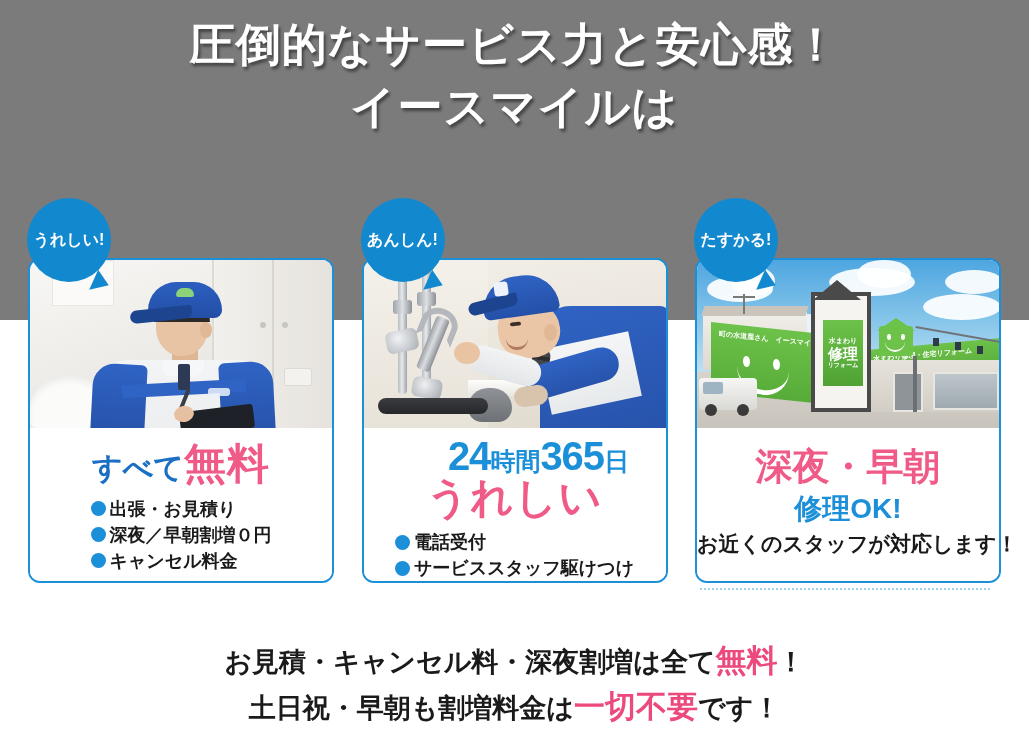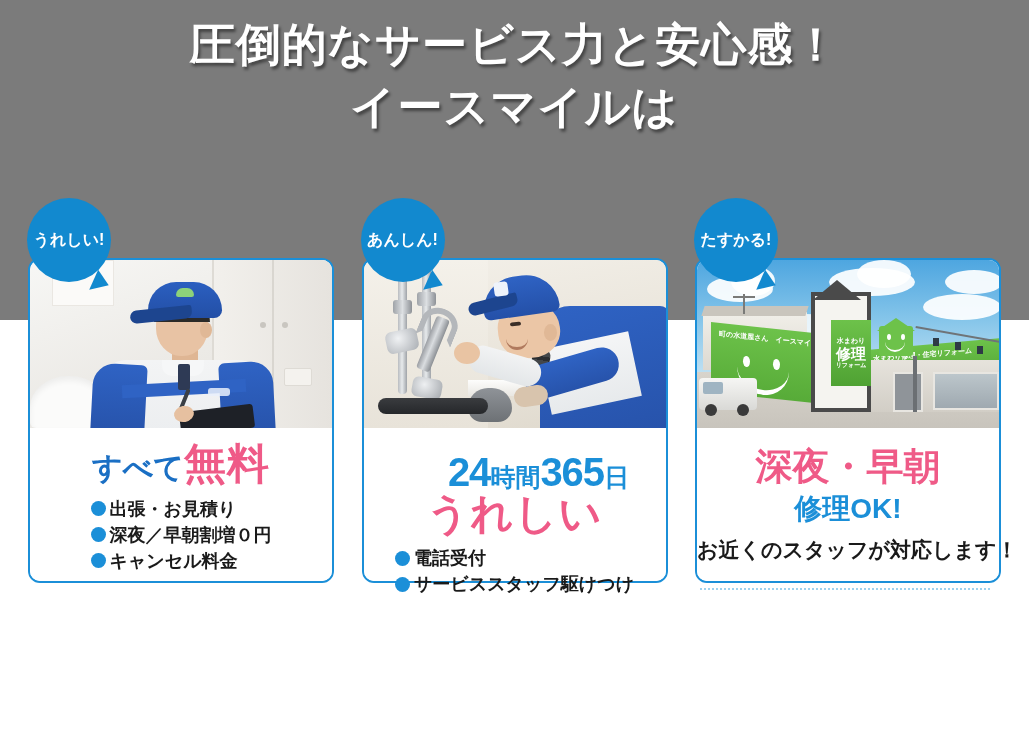--- a/index.html
+++ b/index.html
@@ -139,31 +139,31 @@
   .t-teal  { color: #1a6fc4; }
   .t-blue  { color: #1b8fd8; }
   .t-pink  { color: #ef5a87; }
 
   
   .title1 { font-size: 34px; margin-top: 6px; }
   .title1 .small { font-size: 30px; }
   .title1 .big   { font-size: 42px; letter-spacing: 1px; }
 
   
-  .title2a { font-size: 36px; margin-top: 16px; padding-left: 48px; }
+  .title2a { font-size: 36px; margin-top: 0; padding-left: 48px; }
   .title2a .num { font-size: 40px; letter-spacing: -1px; }
   .title2a .unit { font-size: 25px; }
   .title2b { font-size: 42px; margin-top: -2px; letter-spacing: 1px; }
 
   
   .title3a { font-size: 37px; margin-top: 12px; letter-spacing: 0px; }
   .title3b { font-size: 28px; margin-top: 8px; }
   .title3c {
     font-size: 21px;
-    margin-top: 12px;
+    margin-top: 6px;
     color: #1a1a1a;
     font-weight: bold;
     white-space: nowrap;
   }
 
   
   .bullets {
     list-style: none;
     margin: 10px 0 0 0;
     padding: 0;
@@ -294,21 +294,21 @@
   .p3-smileEyeR { position:absolute; left:76px; top:99px; width:7px; height:11px; background:#fff; border-radius:50%; transform:skewY(6deg); }
   .p3-smileMouth{ position:absolute; left:40px; top:108px; width:52px; height:22px; border-bottom:5px solid #fff; border-radius:0 0 30px 30px; transform:skewY(6deg); }
   .p3-greenRight{ position:absolute; left:164px; top:84px; width:146px; height:34px; background:linear-gradient(180deg,#6dc24a,#55a837); transform:skewY(-5deg); }
   .p3-greenRTxt { position:absolute; left:176px; top:90px; font-size:7px; color:#fff; font-weight:bold; transform:skewY(-5deg); white-space:nowrap; }
   .p3-shopface { position:absolute; left:168px; top:100px; width:142px; height:52px; background:linear-gradient(180deg,#e6e3dc,#d2cec6); }
   .p3-window { position:absolute; left:236px; top:112px; width:62px; height:34px; background:linear-gradient(180deg,#bcc6cb,#9fa9b0); border:2px solid #e8e6e1; }
   .p3-door   { position:absolute; left:196px; top:112px; width:26px; height:36px; background:#8f9499; border:2px solid #e8e6e1; }
   .p3-tower  { position:absolute; left:114px; top:20px; width:52px; height:126px; }
   .p3-towerFrame { position:absolute; left:0; top:12px; width:52px; height:112px; border:4px solid #4a4a4a; background:#f5f4f0; }
   .p3-towerTop   { position:absolute; left:2px; top:0px; width:0; height:0; border-left:24px solid transparent; border-right:24px solid transparent; border-bottom:20px solid #4a4a4a; }
-  .p3-towerSign  { position:absolute; left:20px; top:40px; width:40px; height:66px; background:linear-gradient(180deg,#6dc24a,#4fa233); display:flex; flex-direction:column; align-items:center; justify-content:center; }
+  .p3-towerSign  { position:absolute; left:12px; top:40px; width:40px; height:66px; background:linear-gradient(180deg,#6dc24a,#4fa233); display:flex; flex-direction:column; align-items:center; justify-content:center; }
   .p3-ts1 { font-size:7px; color:#fff; font-weight:bold; }
   .p3-ts2 { font-size:15px; color:#fff; font-weight:bold; line-height:1; }
   .p3-ts3 { font-size:6px; color:#fff; font-weight:bold; }
   .p3-house { position:absolute; left:182px; top:66px; width:34px; height:30px; background:#6dc24a; border-radius:3px; }
   .p3-houseRoof { position:absolute; left:180px; top:58px; width:0; height:0; border-left:19px solid transparent; border-right:19px solid transparent; border-bottom:13px solid #6dc24a; }
   .p3-houseEyeL { position:absolute; left:190px; top:74px; width:4px; height:6px; background:#fff; border-radius:50%; }
   .p3-houseEyeR { position:absolute; left:204px; top:74px; width:4px; height:6px; background:#fff; border-radius:50%; }
   .p3-houseSm { position:absolute; left:188px; top:80px; width:20px; height:10px; border-bottom:2px solid #fff; border-radius:0 0 12px 12px; }
   .p3-truck  { position:absolute; left:2px; top:118px; width:58px; height:32px; background:linear-gradient(180deg,#f6f6f4,#d9d9d6); border-radius:4px; }
   .p3-truckwin{ position:absolute; left:6px; top:122px; width:20px; height:12px; background:#9fb4c2; border-radius:2px; }
@@ -510,14 +510,18 @@
         <div class="c-title title3a t-pink">深夜・早朝</div>
         <div class="c-title title3b t-blue">修理OK!</div>
         <div class="title3c">お近くのスタッフが対応します！</div>
       </div>
     </div>
 
   </div>
 
   <div class="dotted-line"></div>
 
+  <div class="footer">
+    <span class="fl"><span>お見積・キャンセル料・深夜割増は全て</span><span class="pink">無料</span><span>！</span></span>
+    <span class="fl"><span>土日祝・早朝も割増料金は</span><span class="pink">一切不要</span><span>です！</span></span>
+  </div>
 
 </div>
 
 </body></html>

